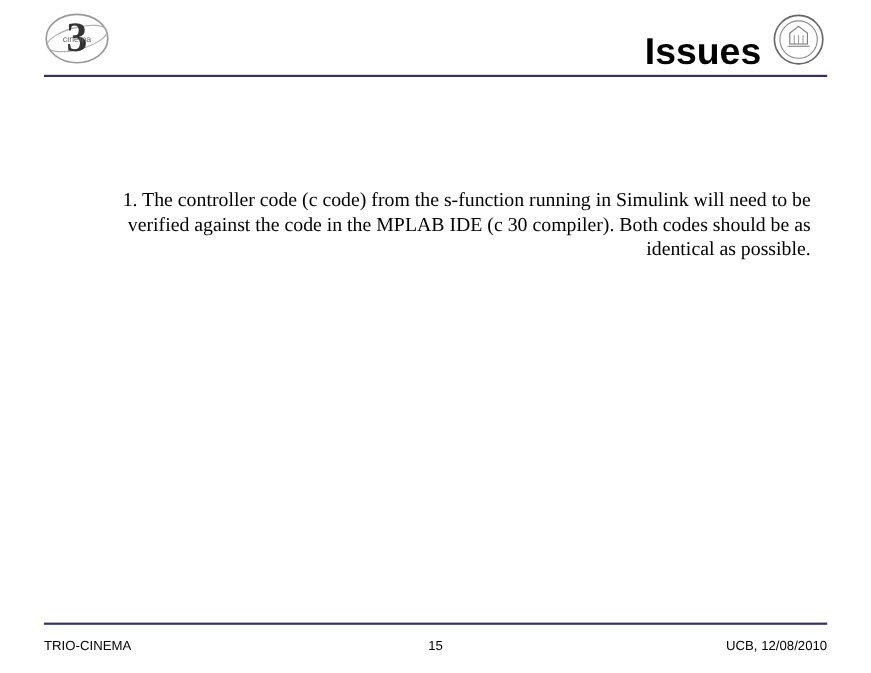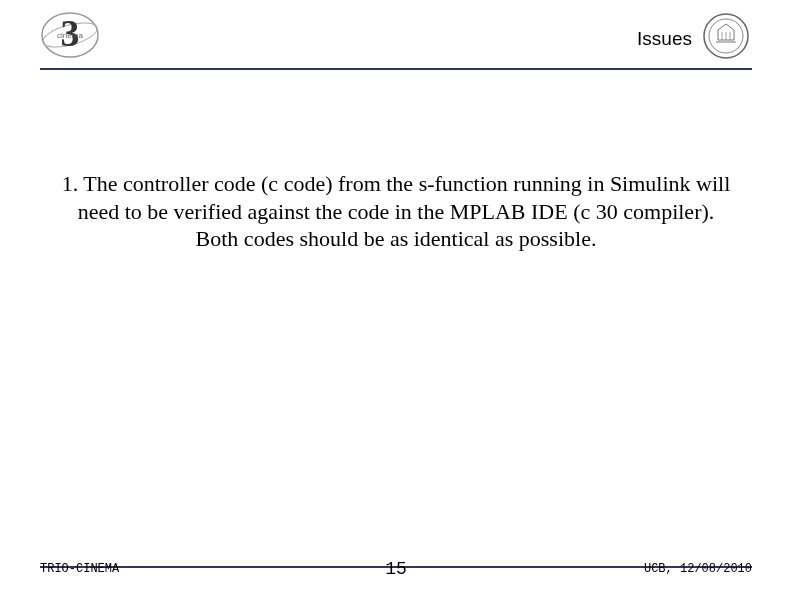--- a/index.html
+++ b/index.html
@@ -28,73 +28,73 @@
     }
     .logo-right {
       position: absolute;
       right: 42px;
       top: 12px;
       width: 48px;
       height: 48px;
     }
     .title {
       font-family: Arial, Helvetica, sans-serif;
-      font-size: 19px;
-      font-weight: normal;
+      font-size: 34px;
+      font-weight: bold;
       color: #000;
       position: absolute;
       right: 100px;
       top: 28px;
     }
     .header-rule {
       position: absolute;
       left: 40px;
       right: 40px;
       top: 68px;
       border: none;
       border-top: 2px solid #333366;
     }
     .content {
       padding: 0 55px;
       margin-top: 100px;
     }
     .para {
-      font-size: 22px;
+      font-size: 18px;
       line-height: 1.25;
       color: #000;
       margin-bottom: 55px;
-      text-align: center;
+      text-align: right;
     }
     .italic {
       font-style: italic;
     }
     .footer-rule {
       position: absolute;
       left: 40px;
       right: 40px;
       bottom: 44px;
       border: none;
       border-top: 2px solid #333366;
     }
     .footer {
       position: absolute;
       left: 40px;
       right: 40px;
-      bottom: 36px;
+      bottom: 18px;
       display: flex;
       justify-content: space-between;
       align-items: center;
-      font-family: Liberation Mono, monospace;
+      font-family: Liberation Sans, sans-serif;
       margin-top: 15px;
     }
     .footer-left {
       font-size: 12px;
     }
     .footer-center {
-      font-size: 18px;
+      font-size: 12px;
       position: absolute;
       left: 50%;
       transform: translateX(-50%);
     }
     .footer-right {
       font-size: 12px;
     }
   </style>
 </head>
 <body>

